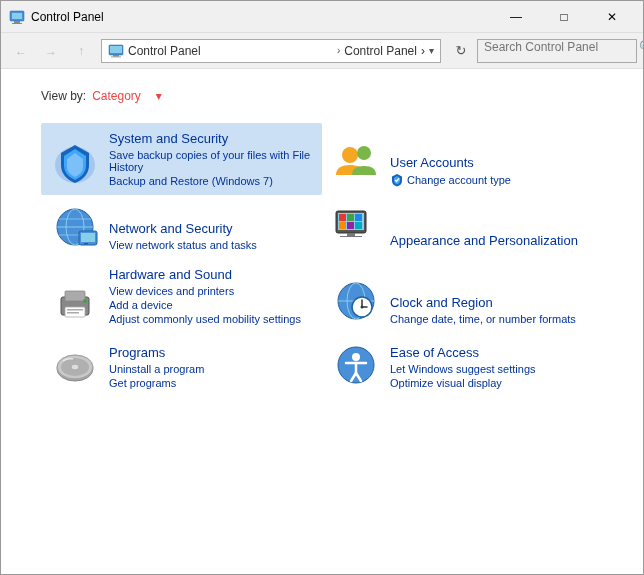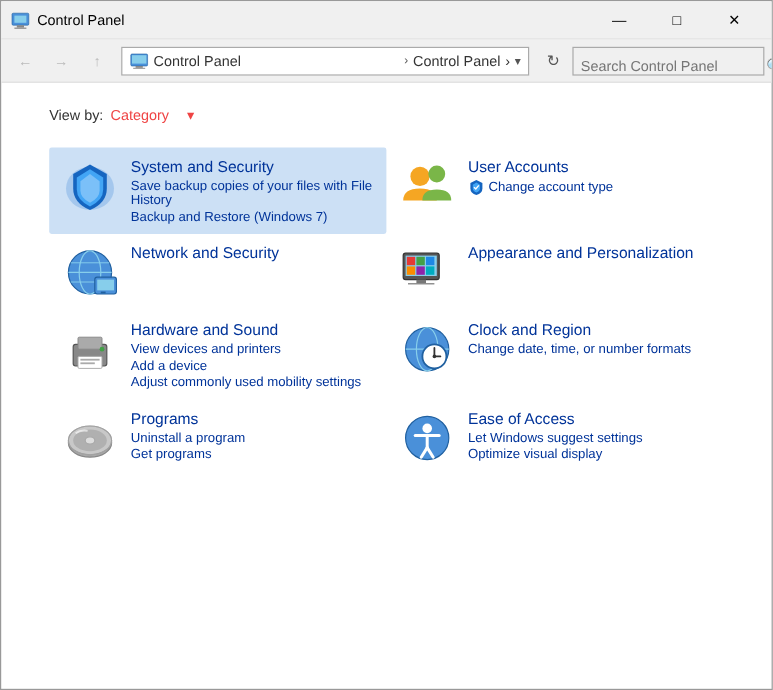--- a/index.html
+++ b/index.html
@@ -110,21 +110,21 @@
       justify-content: center;
       font-size: 13px;
       color: #555;
     }
 
     .search-bar {
       width: 160px;
       height: 24px;
       border: 1px solid #aaa;
       display: flex;
-      align-items: flex-end;
+      align-items: flex-start;
       padding: 0 6px;
     }
     .search-input {
       flex: 1;
       border: none;
       outline: none;
       font-size: 12px;
       color: #999;
       background: transparent;
     }
@@ -166,21 +166,21 @@
 
     
     .categories-grid {
       display: grid;
       grid-template-columns: 1fr 1fr;
       gap: 0;
     }
 
     .category-item {
       display: flex;
-      align-items: flex-start;
+      align-items: flex-end;
       padding: 8px 10px;
       cursor: pointer;
       border-radius: 2px;
     }
     .category-item.highlighted {
       background: #cce0f5;
     }
 
     .cat-icon {
       width: 48px;
@@ -325,20 +325,23 @@
           <line x1="8" y1="16" x2="40" y2="16" stroke="#87ceeb" stroke-width="0.8"></line>
           <line x1="8" y1="32" x2="40" y2="32" stroke="#87ceeb" stroke-width="0.8"></line>
 
           <rect x="28" y="28" width="18" height="14" rx="2" fill="#4a90d9" stroke="#2060a0" stroke-width="1"></rect>
           <rect x="30" y="30" width="14" height="9" fill="#87ceeb"></rect>
           <rect x="33" y="40" width="4" height="1.5" fill="#2060a0"></rect>
         </svg>
       </div>
       <div class="cat-content">
         <div class="cat-title">Network and Security</div>
+        <div class="cat-links">
+          <span class="cat-link">View network status and tasks</span>
+        </div>
       </div>
     </div>
 
     <div class="category-item">
       <div class="cat-icon">
         <svg width="48" height="48" viewBox="0 0 48 48">
 
           <rect x="4" y="8" width="30" height="22" rx="2" fill="#555" stroke="#333" stroke-width="1"></rect>
           <rect x="6" y="10" width="26" height="17" fill="#87ceeb"></rect>
 

